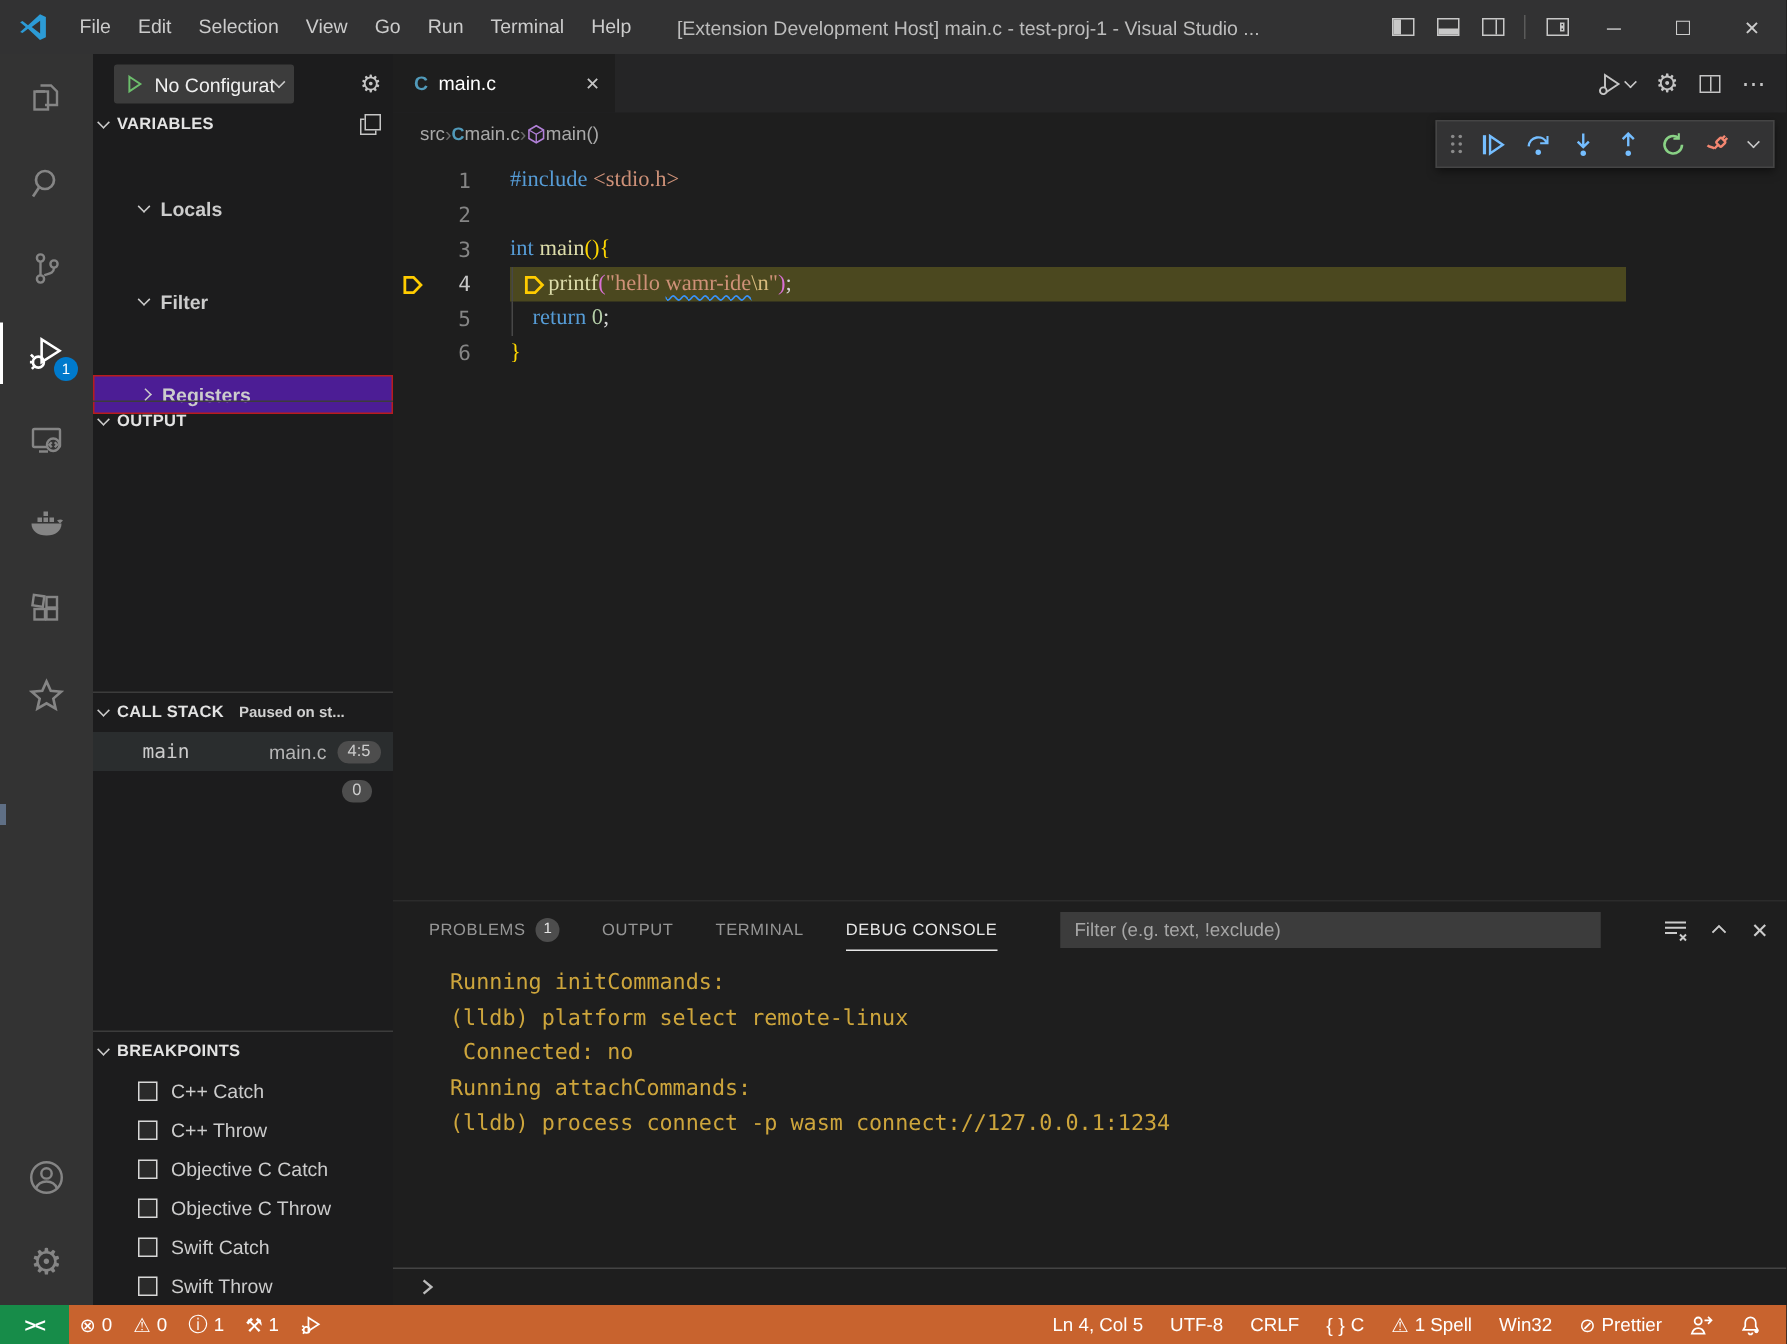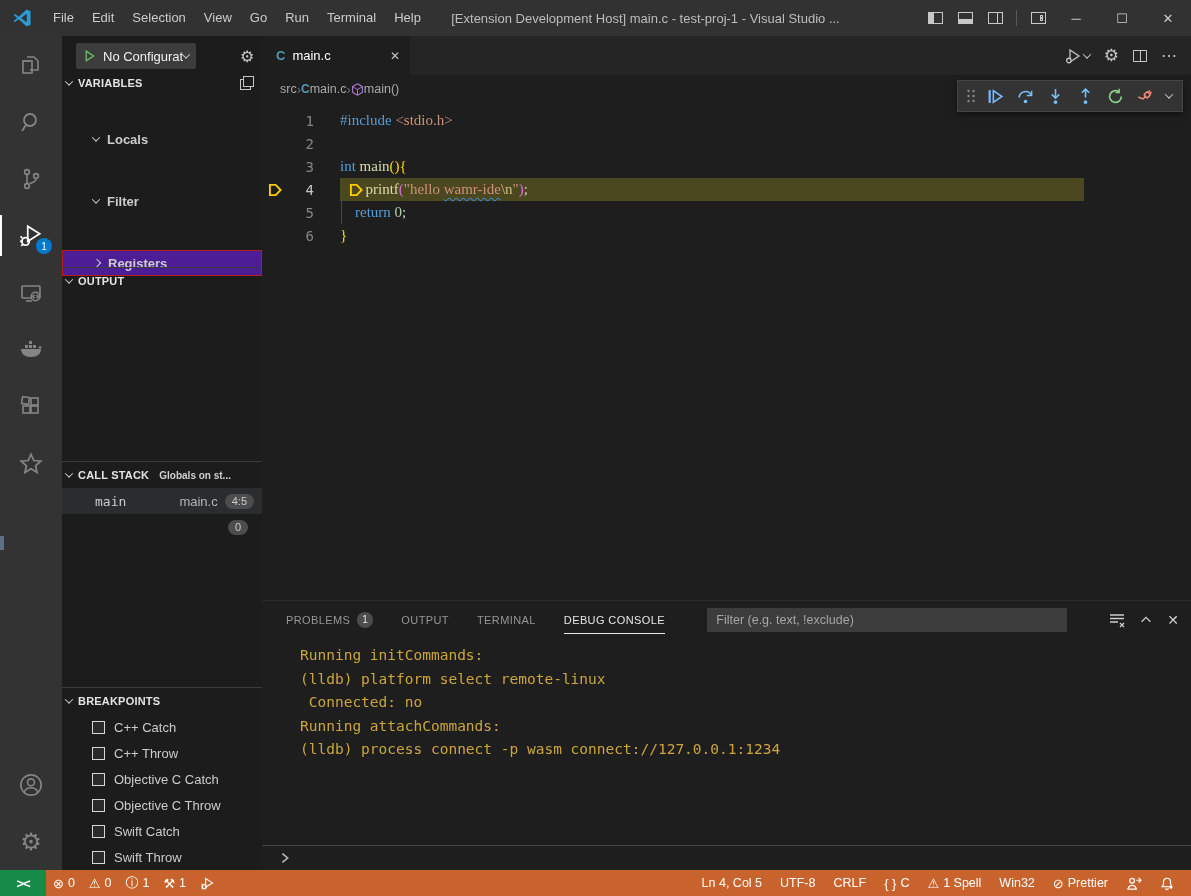--- a/index.html
+++ b/index.html
@@ -293,21 +293,21 @@
         <span class="chev down"></span>
         <span class="hdr-label">OUTPUT</span>
       </div>
     </div>
 
     <div class="section-sep"></div>
     <div class="sec-stack">
       <div class="section-header">
         <span class="chev down"></span>
         <span class="hdr-label">CALL STACK</span>
-        <span class="paused-label">Globals on st...</span>
+        <span class="paused-label">Paused on st...</span>
       </div>
       <div class="frame-row">
         <span class="frame-name">main</span>
         <span class="frame-right">
           <span class="frame-file">main.c</span>
           <span class="pill">4:5</span>
         </span>
       </div>
       <div class="zero-row">
         <span class="pill">0</span>

